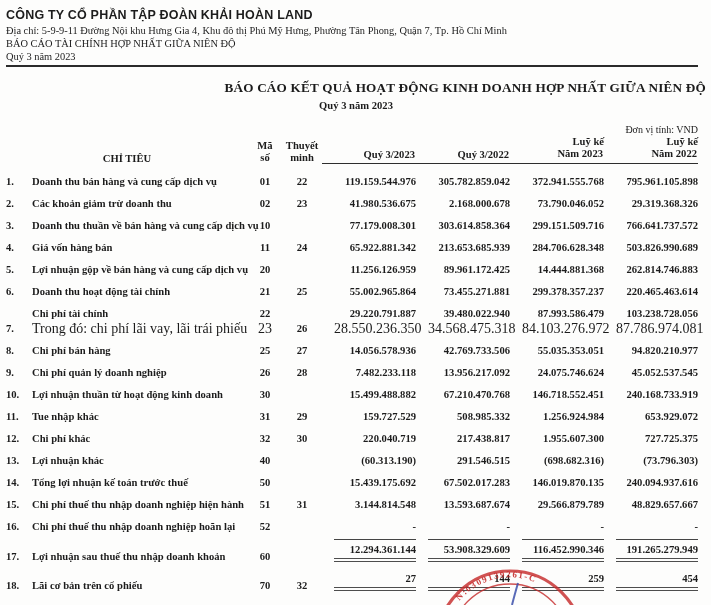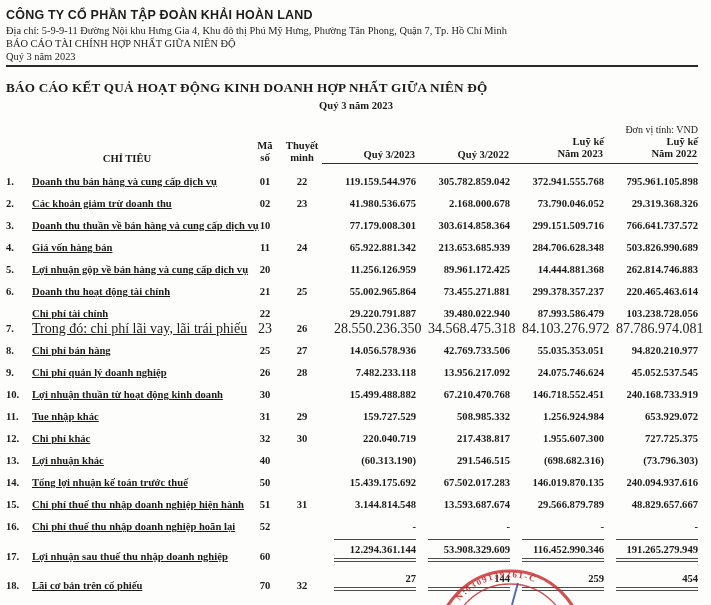--- a/index.html
+++ b/index.html
@@ -12,37 +12,37 @@
   .page { position:absolute; inset:0; padding:8px 5px 0 6px; box-sizing:border-box; }
 
   
   .company { font-family:"Liberation Sans", sans-serif; font-weight:bold; font-size:12.5px; letter-spacing:.2px; }
   .addr    { font-size:10.4px; margin-top:3px; }
   .reptype { font-size:10.4px; margin-top:2px; }
   .period  { font-size:10.4px; margin-top:2px; }
   .rule    { border-top:2px solid #2b2b2b; margin-top:3px; width:692px; }
 
   
-  .title    { text-align:left; font-weight:bold; font-size:13.2px; margin-top:13px; letter-spacing:.2px; }
+  .title    { text-align:right; font-weight:bold; font-size:13.2px; margin-top:13px; letter-spacing:.2px; }
   .subtitle { text-align:center; font-weight:bold; font-size:10.6px; margin-top:4px; }
   .unitnote { text-align:right; font-size:10px; margin-top:13px; width:692px; }
 
   
   table { width:692px; border-collapse:collapse; table-layout:fixed; margin-top:1px; }
   th, td { padding:0; vertical-align:bottom; line-height:11px; font-size:10.6px; }
   thead th { font-weight:bold; padding-bottom:2px; }
   thead .two-line div { line-height:12px; }
   th.c-criteria { text-align:center; }
   th.c-code, th.c-note { text-align:center; }
   th.c-num { text-align:right; }
   th.c-num .hd { border-bottom:1.5px solid #2e2e2e; padding:0 1px 3px 0; }
 
   tbody td { padding-top:10px; padding-bottom:1px; }
   td.c-no   { font-weight:bold; }
-  td.c-label{ font-weight:bold; white-space:nowrap; overflow:visible;text-decoration:underline; }
+  td.c-label{ font-weight:bold; white-space:nowrap; overflow:visible; }
   td.c-code, td.c-note { text-align:center; font-weight:bold; }
   td.c-num  { text-align:right; font-weight:bold; padding-left:12px; }
   td .val   { text-align:right; }
   .sub-txt  { font-weight:normal; font-size:14px; padding-top:5px; line-height:10px; }
   td.c-num .sub-txt { text-align:right; }
 
   tr.rule-top .val    { border-top:1.5px solid #454545; padding-top:4px; }
   tr.rule-top td      { padding-top:6px; }
   tr.dbl-bottom .val  { border-bottom:4px double #4d4d4d; padding-bottom:3px; }
 
@@ -579,21 +579,21 @@
 
       </td>
       <td class="c-num">
         <div class="val">-</div>
 
       </td>
     </tr>
         <tr class="rule-top dbl-bottom">
       <td class="c-no">17.</td>
       <td class="c-label">
-        <div class="main-txt">Lợi nhuận sau thuế thu nhập doanh nghiệp</div>
+        <div class="main-txt">Lợi nhuận sau thuế thu nhập doanh khoản</div>
 
       </td>
       <td class="c-code">
         <div class="main-txt">60</div>
 
       </td>
       <td class="c-note">
         <div class="main-txt"></div>
       </td>
       <td class="c-num">

